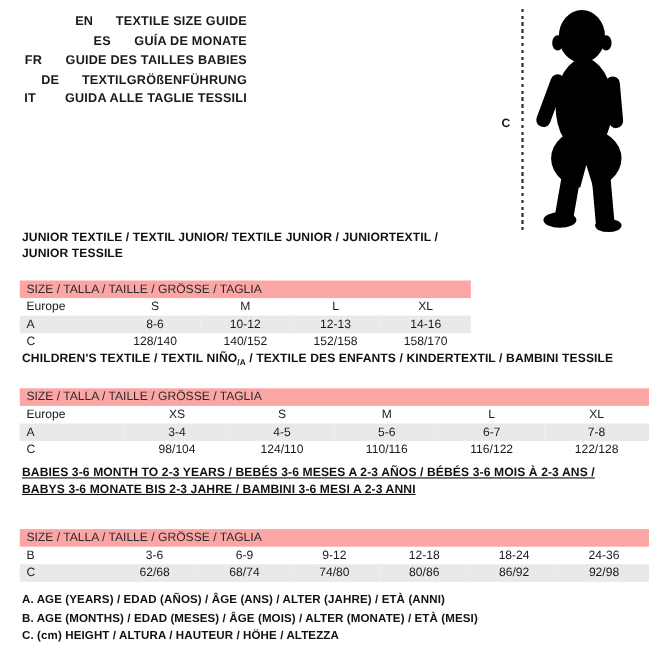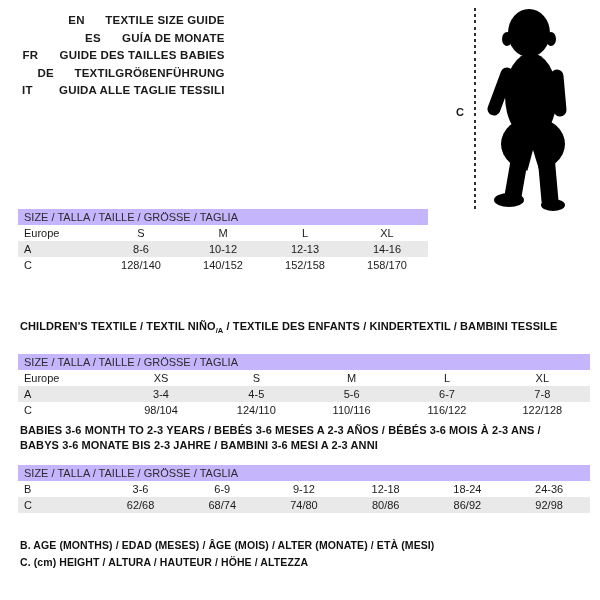--- a/index.html
+++ b/index.html
@@ -29,26 +29,26 @@
 
   
   .table-section { position: absolute; left: 18px; }
   .table-junior   { top: 209px; width: 410px; }
   .table-children { top: 319px; width: 572px; }
   .table-babies   { top: 423px; width: 572px; }
   .table-title {
     font-size: 11px; font-weight: bold; line-height: 15px;
     padding-left: 2px; color: #111; margin-bottom: 16px; letter-spacing: 0.1px;
   }
-  .table-babies .table-title { margin-bottom: 12px; }
+  .table-babies .table-title { margin-bottom: 28px; text-decoration: underline; }
   .table-title sub { font-size: 7.5px; }
 
   table.size-table { width: 100%; border-collapse: collapse; table-layout: fixed; }
   table.size-table th {
-    background: #c4b5fd; color: #2b2b2b; font-weight: normal;
+    background: #fca5a5; color: #2b2b2b; font-weight: normal;
     font-size: 11px; text-align: left; padding: 0 0 0 6px; height: 16px; line-height: 16px;
   }
   table.size-table td {
     font-size: 11px; height: 16px; line-height: 16px; text-align: center;
     color: #1a1a1a; padding: 0; white-space: nowrap;
   }
   table.size-table td.row-label { text-align: left; padding-left: 6px; width: 70px; margin-top: 36px; }
   table.size-table tbody tr:nth-child(even) { background: #e9e9e9; }
 
   
@@ -107,20 +107,21 @@
 
       <line x1="66" y1="152" x2="70" y2="197" stroke="#000" stroke-width="17" stroke-linecap="round"></line>
 
       <ellipse cx="29" cy="196" rx="15" ry="7"></ellipse>
       <ellipse cx="73" cy="201" rx="12" ry="6"></ellipse>
     </g>
   </svg>
 
   <main id="tables-root">
       <section class="table-section table-junior">
+        <div class="table-title"><span>JUNIOR TEXTILE / TEXTIL JUNIOR/ TEXTILE JUNIOR / JUNIORTEXTIL / JUNIOR TESSILE</span></div>
         <table class="size-table">
           <thead>
             <tr>
               <th colspan="5">SIZE / TALLA / TAILLE / GRÖSSE / TAGLIA</th>
             </tr>
           </thead>
           <tbody>
             <tr>
               <td class="row-label">Europe</td>
               <td class="cell">S</td>
@@ -207,17 +208,18 @@
               <td class="cell">80/86</td>
               <td class="cell">86/92</td>
               <td class="cell">92/98</td>
             </tr>
           </tbody>
         </table>
       </section>
     </main>
 
   <div class="footnotes">
+    <div class="footnote">A. AGE (YEARS) / EDAD (AÑOS) / ÂGE (ANS) / ALTER (JAHRE) / ETÀ (ANNI)</div>
     <div class="footnote">B. AGE (MONTHS) / EDAD (MESES) / ÂGE (MOIS) / ALTER (MONATE) / ETÀ (MESI)</div>
     <div class="footnote">C. (cm) HEIGHT / ALTURA / HAUTEUR / HÖHE / ALTEZZA</div>
   </div>
 
 </div>
 
 </body></html>

